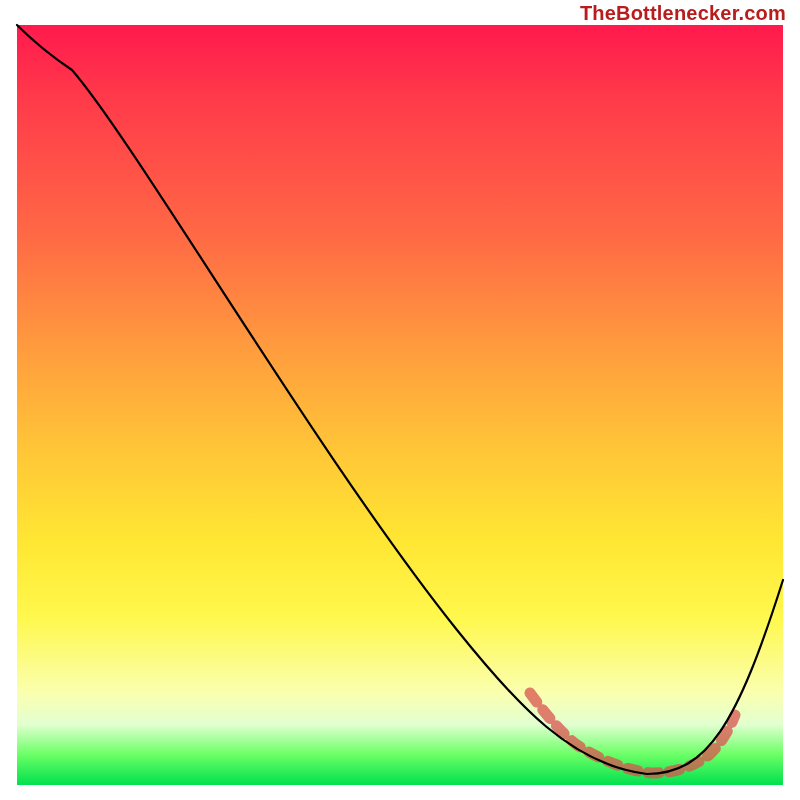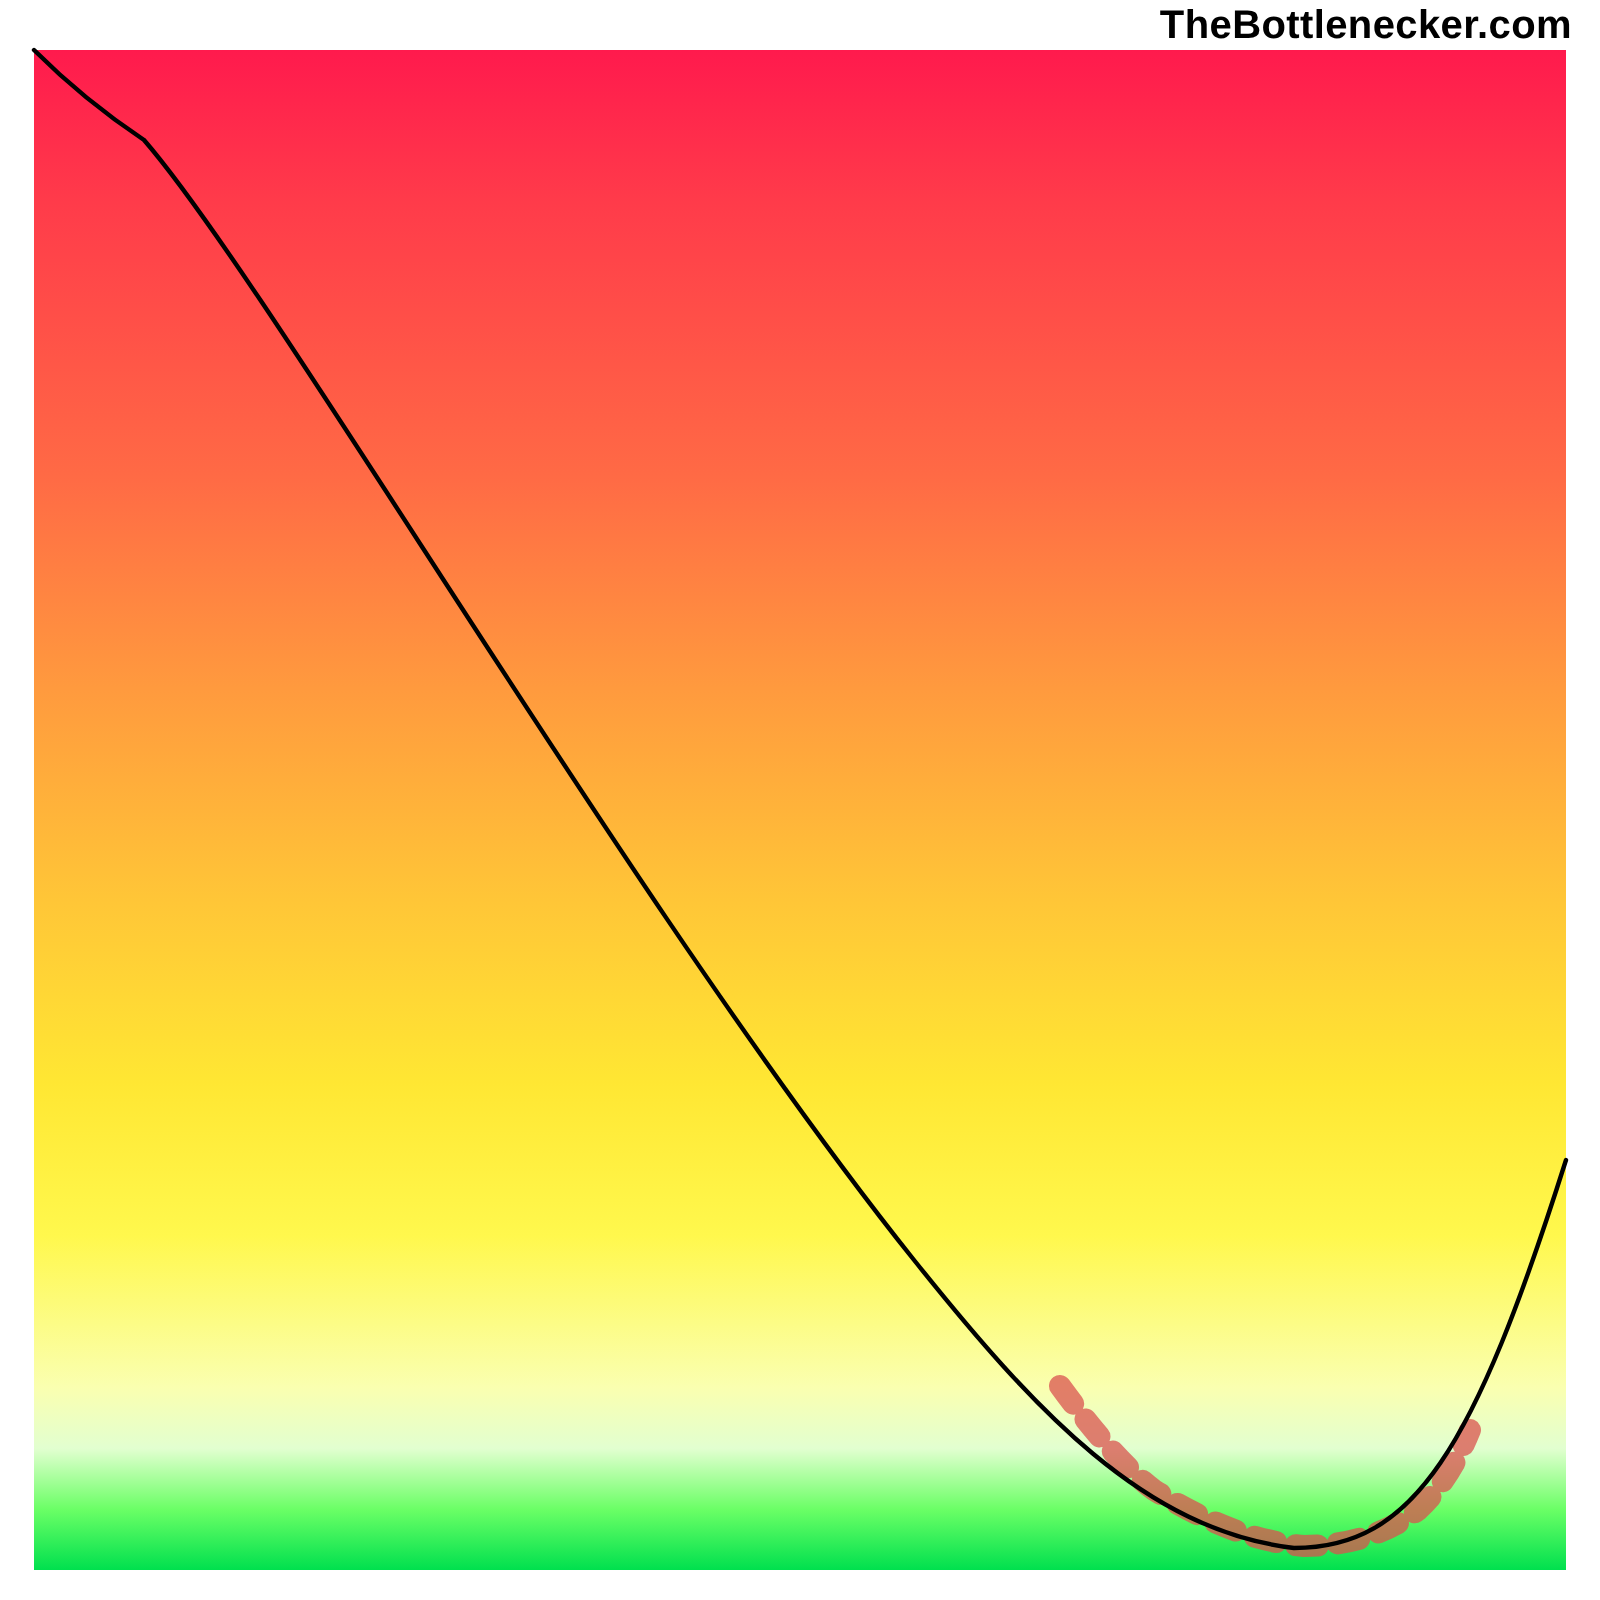--- a/index.html
+++ b/index.html
@@ -63,21 +63,21 @@
     
     stroke-dasharray: 11 10;
   }
   .watermark {
     position: absolute;
     top: 2px;
     right: 14px;
     font-family: Arial, Helvetica, sans-serif;
     font-size: 20px;
     font-weight: 600;
-    color: #000000;
+    color: #b91c1c;
     letter-spacing: 0.2px;
   }
 </style>
 </head>
 <body>
 
 <div class="stage">
 
   <div class="watermark">TheBottlenecker.com</div>
 

